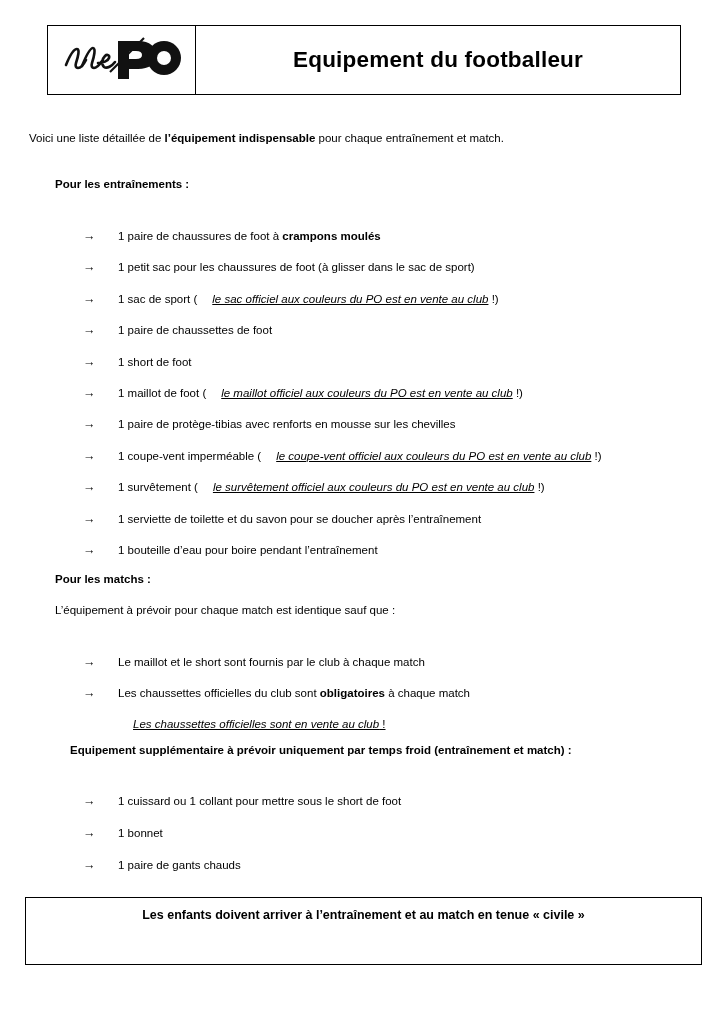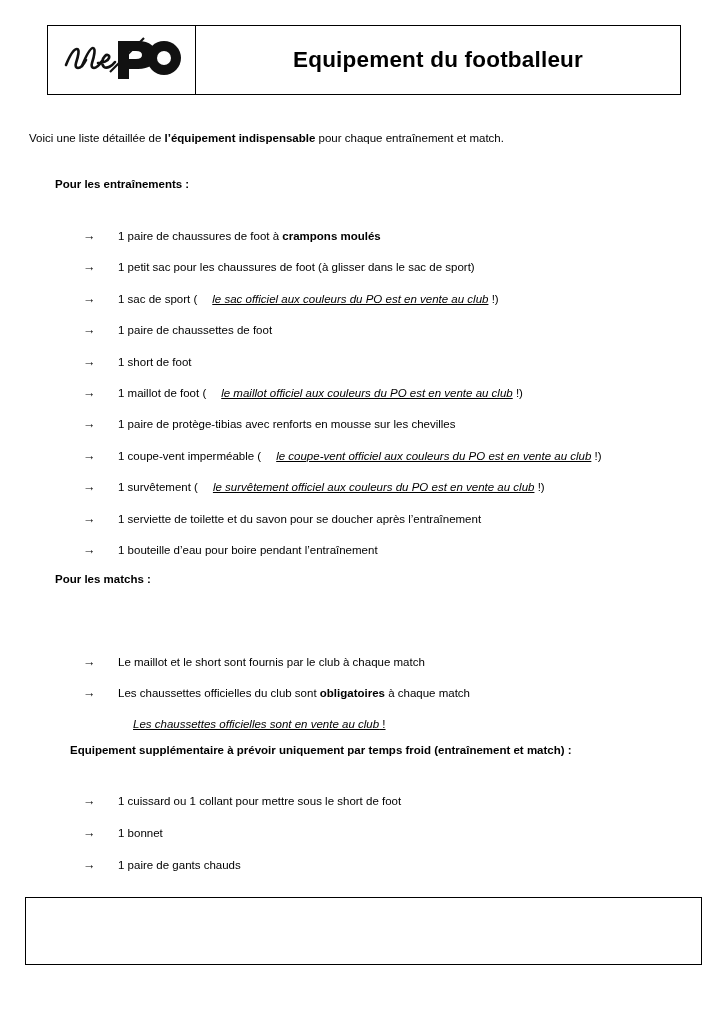--- a/index.html
+++ b/index.html
@@ -161,24 +161,26 @@
     </div>
   </div>
 
   <div class="intro">
     <span>Voici une liste détaillée de </span><span class="b">l’équipement indispensable</span><span> pour chaque entraînement et match.</span>
   </div>
 
   <div class="section-head sec1-head">Pour les entraînements :</div>
 
   <div class="section-head sec2-head">Pour les matchs :</div>
+  <div class="plain-line sec2-intro">L’équipement à prévoir pour chaque match est identique sauf que :</div>
 
   <div class="section-head sec3-head">Equipement supplémentaire à prévoir uniquement par temps froid (entraînement et match) :</div>
 
   <div class="footer-box">
+    <div class="footer-line footer-line-1">Les enfants doivent arriver à l’entraînement et au match en tenue « civile »</div>
   </div>
 
 <div class="row" style="top: 210px;">
       <span class="arrow">→</span>
       <span class="row-text"><span>1  paire de chaussures de foot à </span><span class="b">crampons moulés</span></span>
     </div>
     <div class="row" style="top: 241.4px;">
       <span class="arrow">→</span>
       <span class="row-text"><span>1  petit sac pour les chaussures de foot (à glisser dans le sac de sport)</span></span>
     </div>

